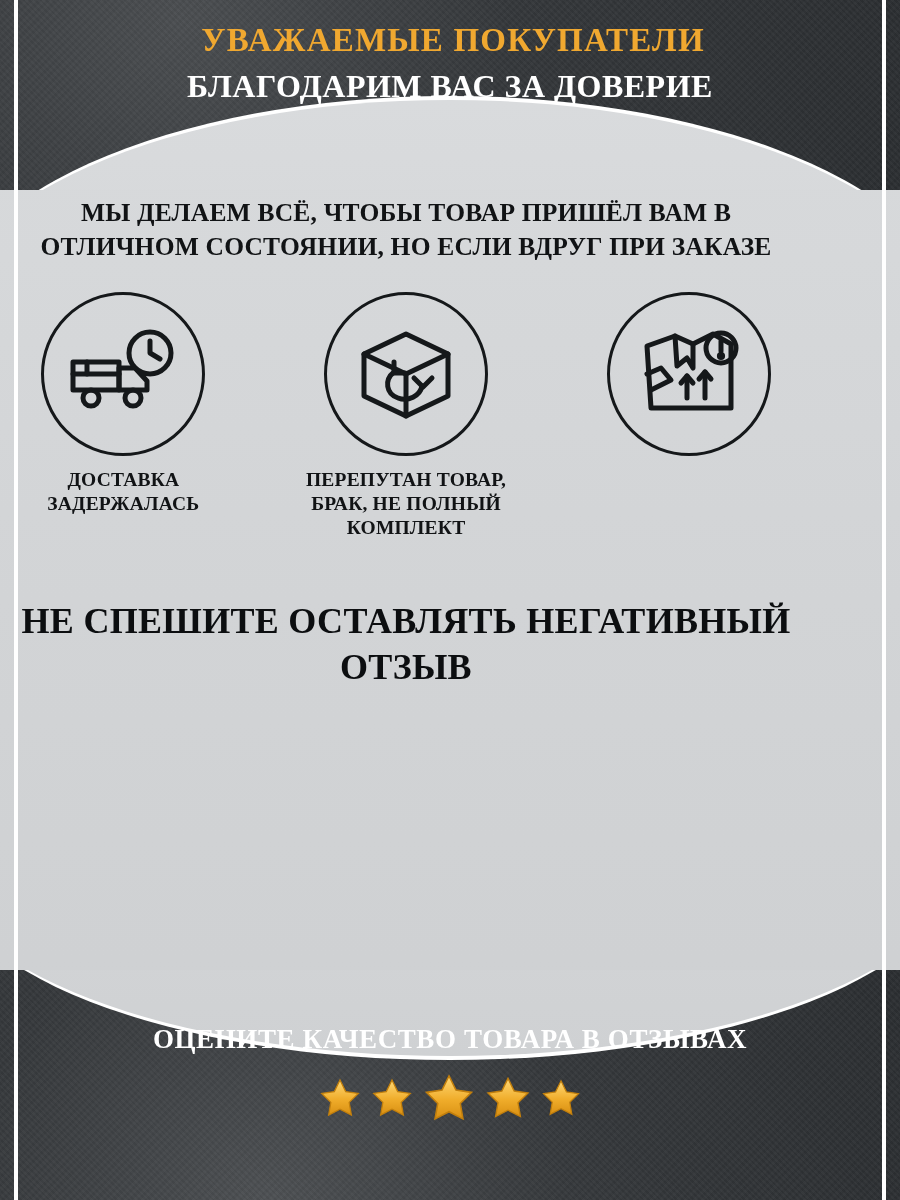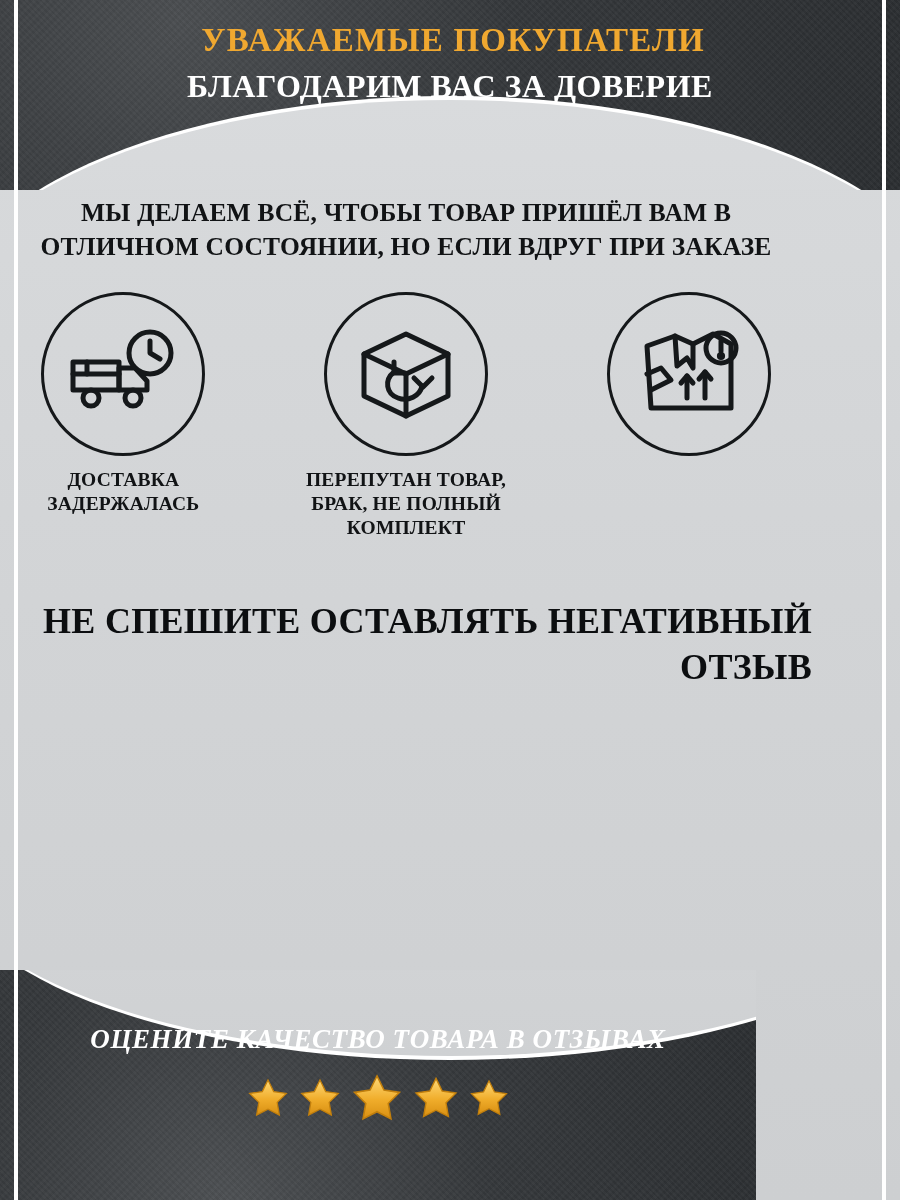--- a/index.html
+++ b/index.html
@@ -146,46 +146,44 @@
 
   
   .headline {
     margin-top: 58px;
     font-size: 36px;
     font-weight: bold;
     color: #0c0e10;
     text-transform: uppercase;
     line-height: 1.28;
     letter-spacing: 0.3px;
-    text-align: right;
   }
   .support {
     margin-top: 26px;
     font-size: 25.5px;
     font-weight: bold;
     color: #111315;
     text-transform: uppercase;
     line-height: 1.33;
     width: 800px;
     margin-left: auto;
     margin-right: auto;
     letter-spacing: 0.2px;
   }
 
   
   .footer-band {
     position: absolute;
     left: 0;
     bottom: 0;
-    width: 756px;
+    width: 900px;
     height: 230px;
     background: radial-gradient(circle at 30% 100%, #4c4f52 0%, #35383b 45%, #2b2e31 100%);
     overflow: hidden;
     z-index: 2;
-    font-style: italic;
   }
   .footer-band::after {
     content: "";
     position: absolute;
     inset: 0;
     background-image:
       repeating-linear-gradient(45deg, rgba(255,255,255,0.025) 0 2px, rgba(0,0,0,0.02) 2px 4px),
       repeating-linear-gradient(-45deg, rgba(255,255,255,0.015) 0 3px, rgba(0,0,0,0.015) 3px 6px);
     pointer-events: none;
   }

